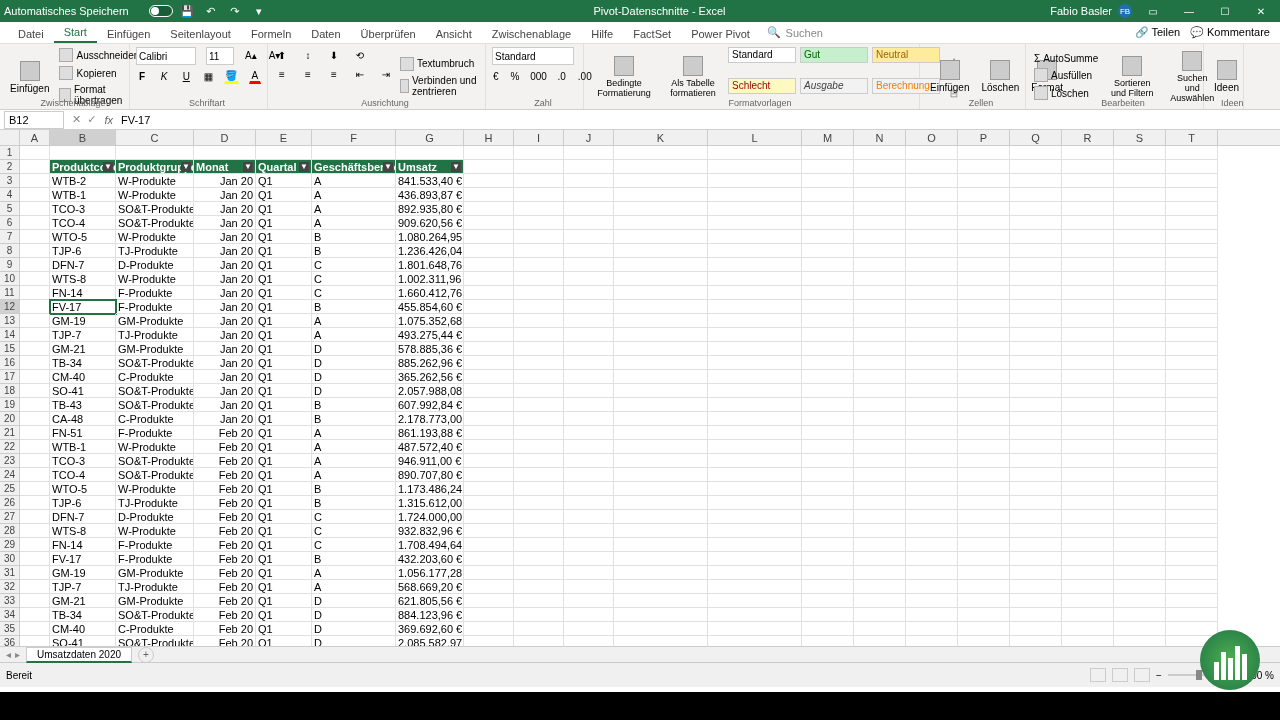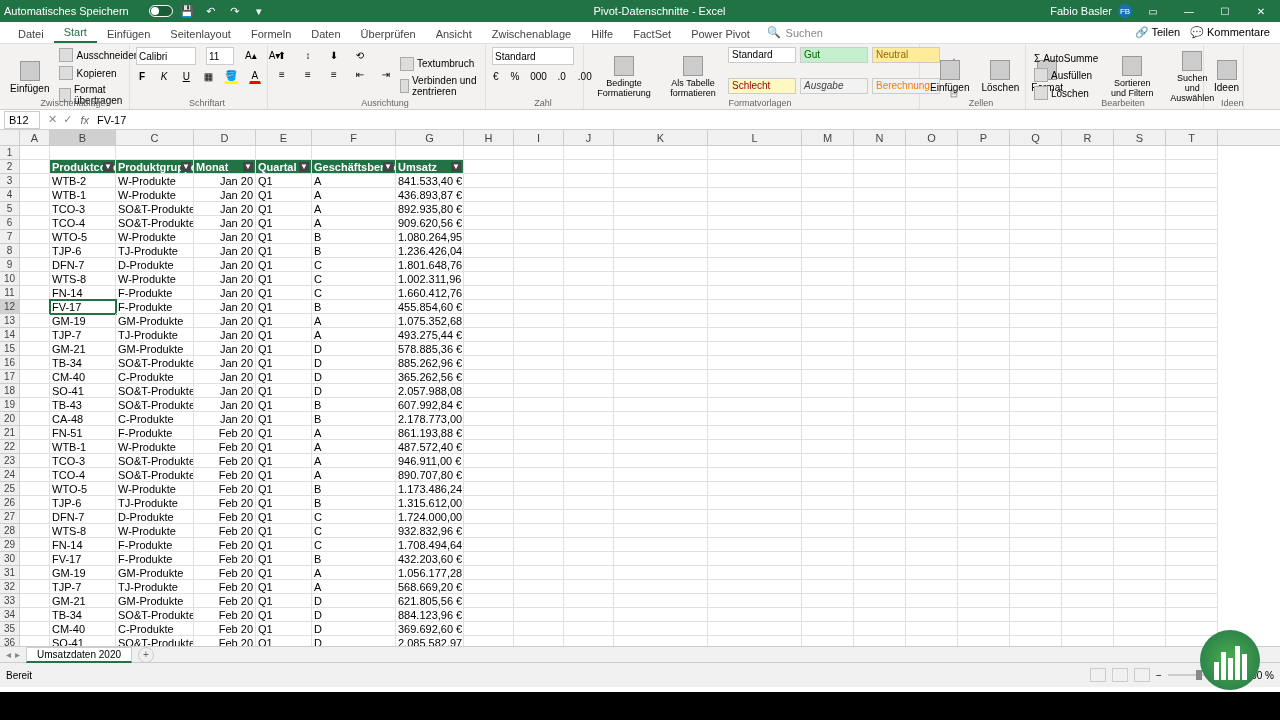--- a/index.html
+++ b/index.html
@@ -42,21 +42,21 @@
 .style-standard { background: #fff; }
 .style-gut { background: #c6efce; color: #006100; }
 .style-neutral { background: #ffeb9c; color: #9c6500; }
 .style-schlecht { background: #fef9c3; color: #9c0006; }
 .style-ausgabe { background: #f2f2f2; color: #3f3f3f; font-style: italic; }
 .style-berechnung { background: #f2f2f2; color: #fa7d00; }
 .styles-grid { display: grid; grid-template-columns: repeat(3, 70px); gap: 2px; }
 
 
 .formula-bar { height: 20px; display: flex; align-items: center; border-bottom: 1px solid #d0d0d0; font-size: 11px; }
-.name-box { width: 36px; height: 18px; border: 1px solid #ccc; margin-left: 4px; padding: 0 4px; font-size: 11px; }
+.name-box { width: 60px; height: 18px; border: 1px solid #ccc; margin-left: 4px; padding: 0 4px; font-size: 11px; }
 .fx-btns { display: flex; gap: 6px; margin: 0 8px; color: #888; }
 .fx-label { font-style: italic; color: #666; margin-right: 4px; }
 .formula-input { flex: 1; height: 18px; border: none; padding: 0 4px; font-size: 11px; }
 
 
 .grid-wrap { height: 516px; overflow: hidden; position: relative; font-size: 11px; }
 .col-headers { height: 16px; display: flex; background: #f0f0f0; border-bottom: 1px solid #ccc; }
 .col-headers .rh-corner { width: 20px; border-right: 1px solid #ccc; background: #f0f0f0; }
 .ch { border-right: 1px solid #ccc; text-align: center; line-height: 16px; color: #444; cursor: pointer; }
 .ch.sel { background: #d0d0d0; }

